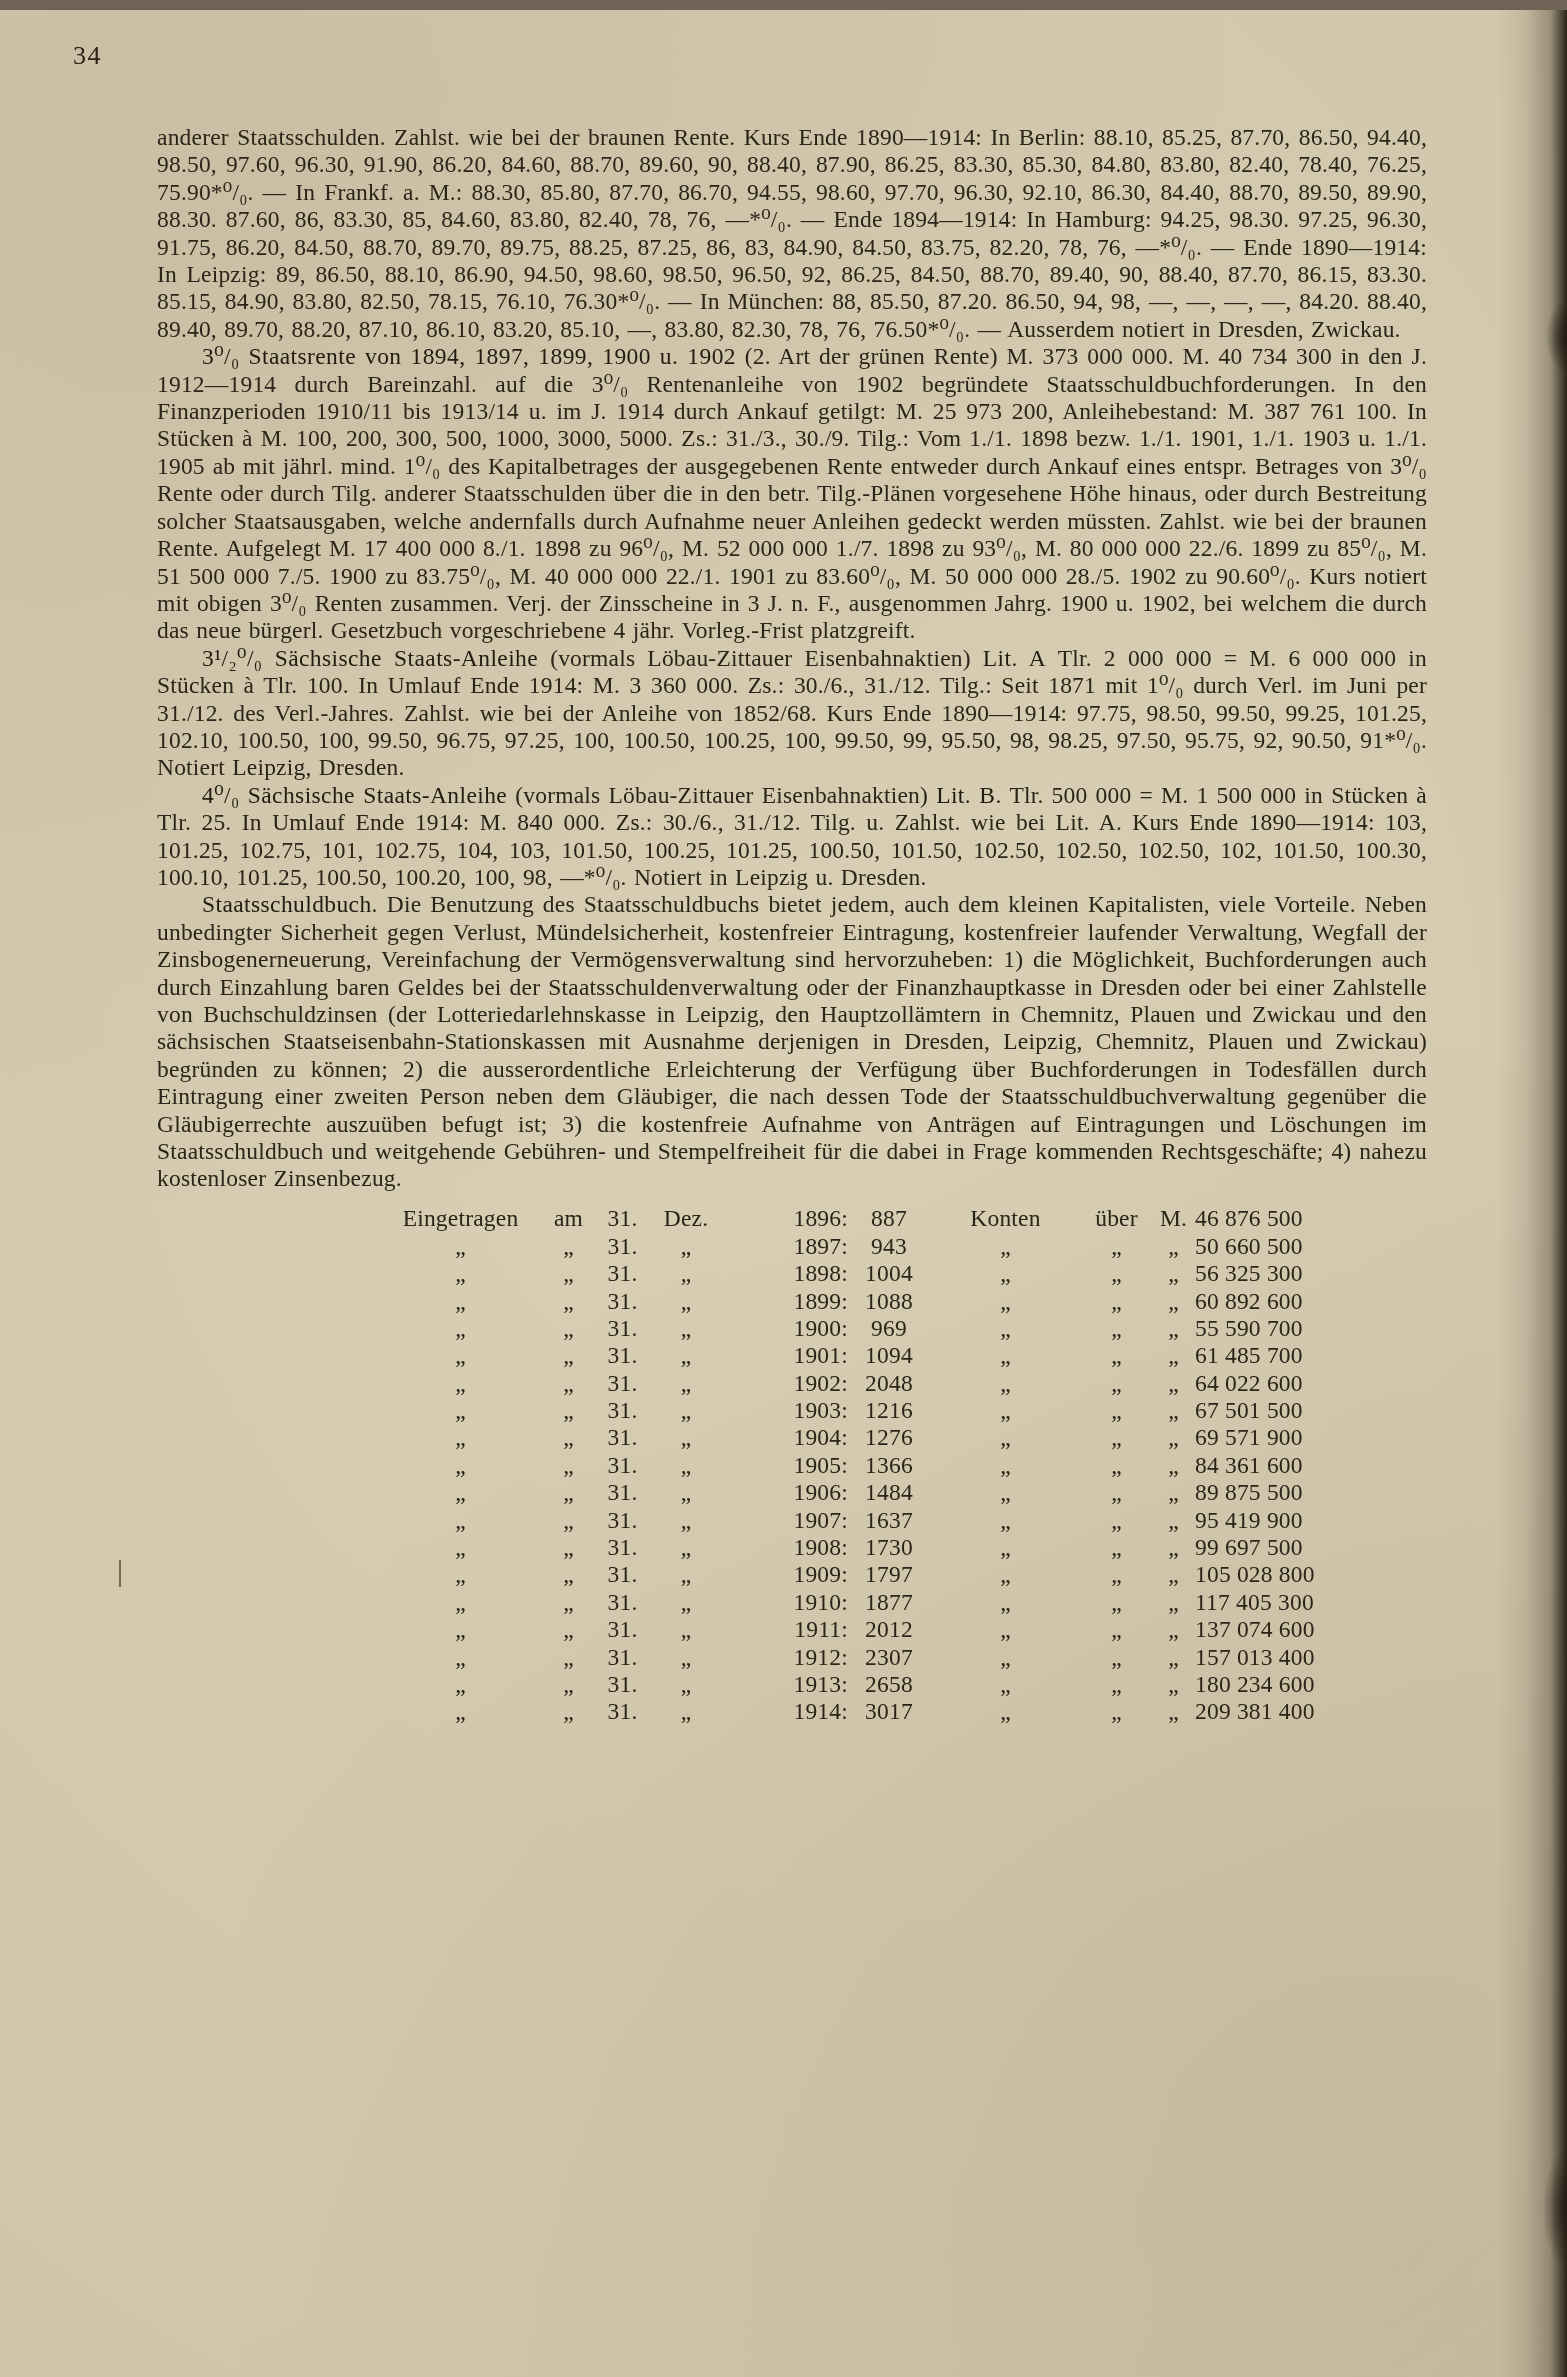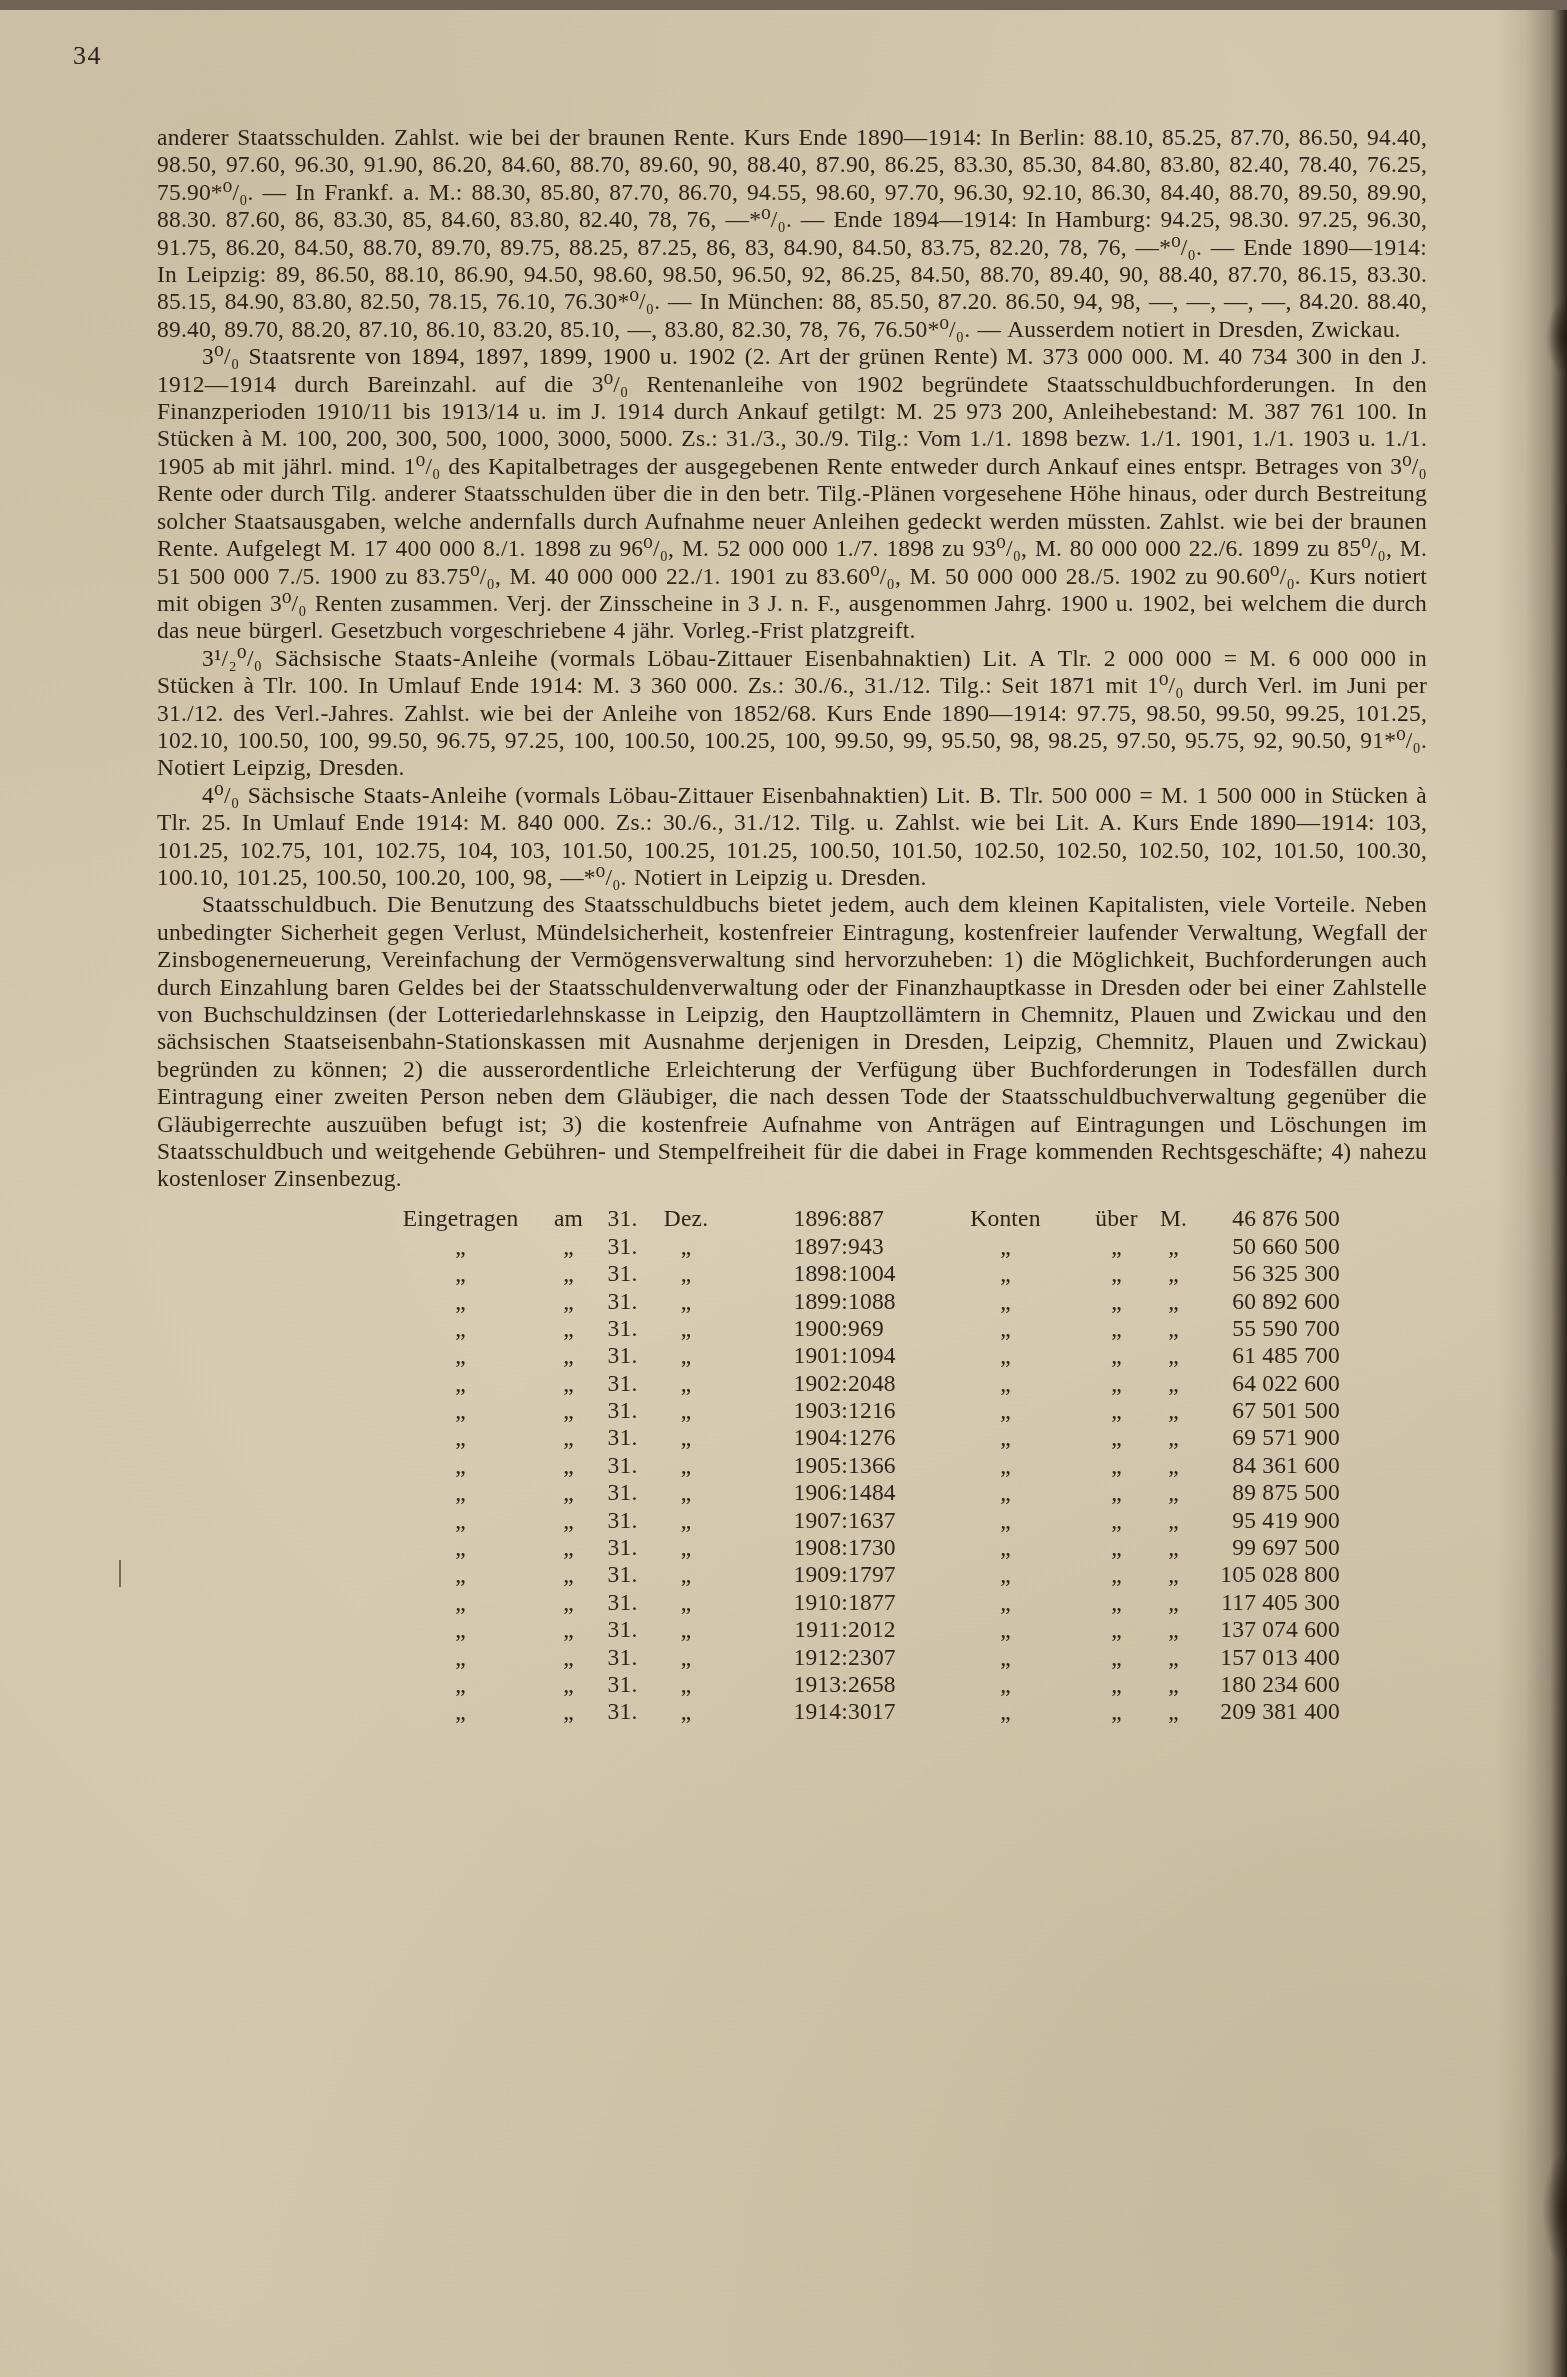--- a/index.html
+++ b/index.html
@@ -30,22 +30,22 @@
   .text-block b { font-weight:normal; letter-spacing:0.4px; color:#211b10; }
 
   .register { display:grid;
     grid-template-columns:161px 55px 53px 74px 125px 82px 151px 71px 43px 145px;
     grid-auto-rows:27.4px;
     margin:12.5px 0 0 223px; font-size:23.5px; text-align:left; word-spacing:normal; letter-spacing:0.2px; }
   .rrow { display:contents; }
   .rc { display:block; white-space:nowrap; }
   .c0,.c1,.c2,.c3,.c6,.c7,.c8 { text-align:center; }
   .c4 { text-align:right; padding-left:43px; }
-  .c5 { text-align:left; }
-  .c9 { text-align:right; }
+  .c5 { text-align:center; }
+  .c9 { }
 
   .gutter-shadow { position:absolute; top:0; right:0; width:71px; height:100%; pointer-events:none;
     background:linear-gradient(to right, rgba(50,40,28,0) 0%, rgba(50,40,28,0.10) 40%,
       rgba(50,40,28,0.35) 75%, rgba(35,27,18,0.85) 95%, #241c12 100%); }
   .gutter-blob-a { position:absolute; right:0; top:290px; width:22px; height:74px; pointer-events:none;
     background:radial-gradient(ellipse at right, rgba(18,13,8,0.9), transparent 72%); }
   .gutter-blob-b { position:absolute; right:0; top:2140px; width:25px; height:118px; pointer-events:none;
     background:radial-gradient(ellipse at right, rgba(18,13,8,0.85), transparent 72%); }
   .margin-mark { position:absolute; left:119px; top:1550px; width:2.4px; height:27px;
     background:rgba(40,32,22,0.55); }

